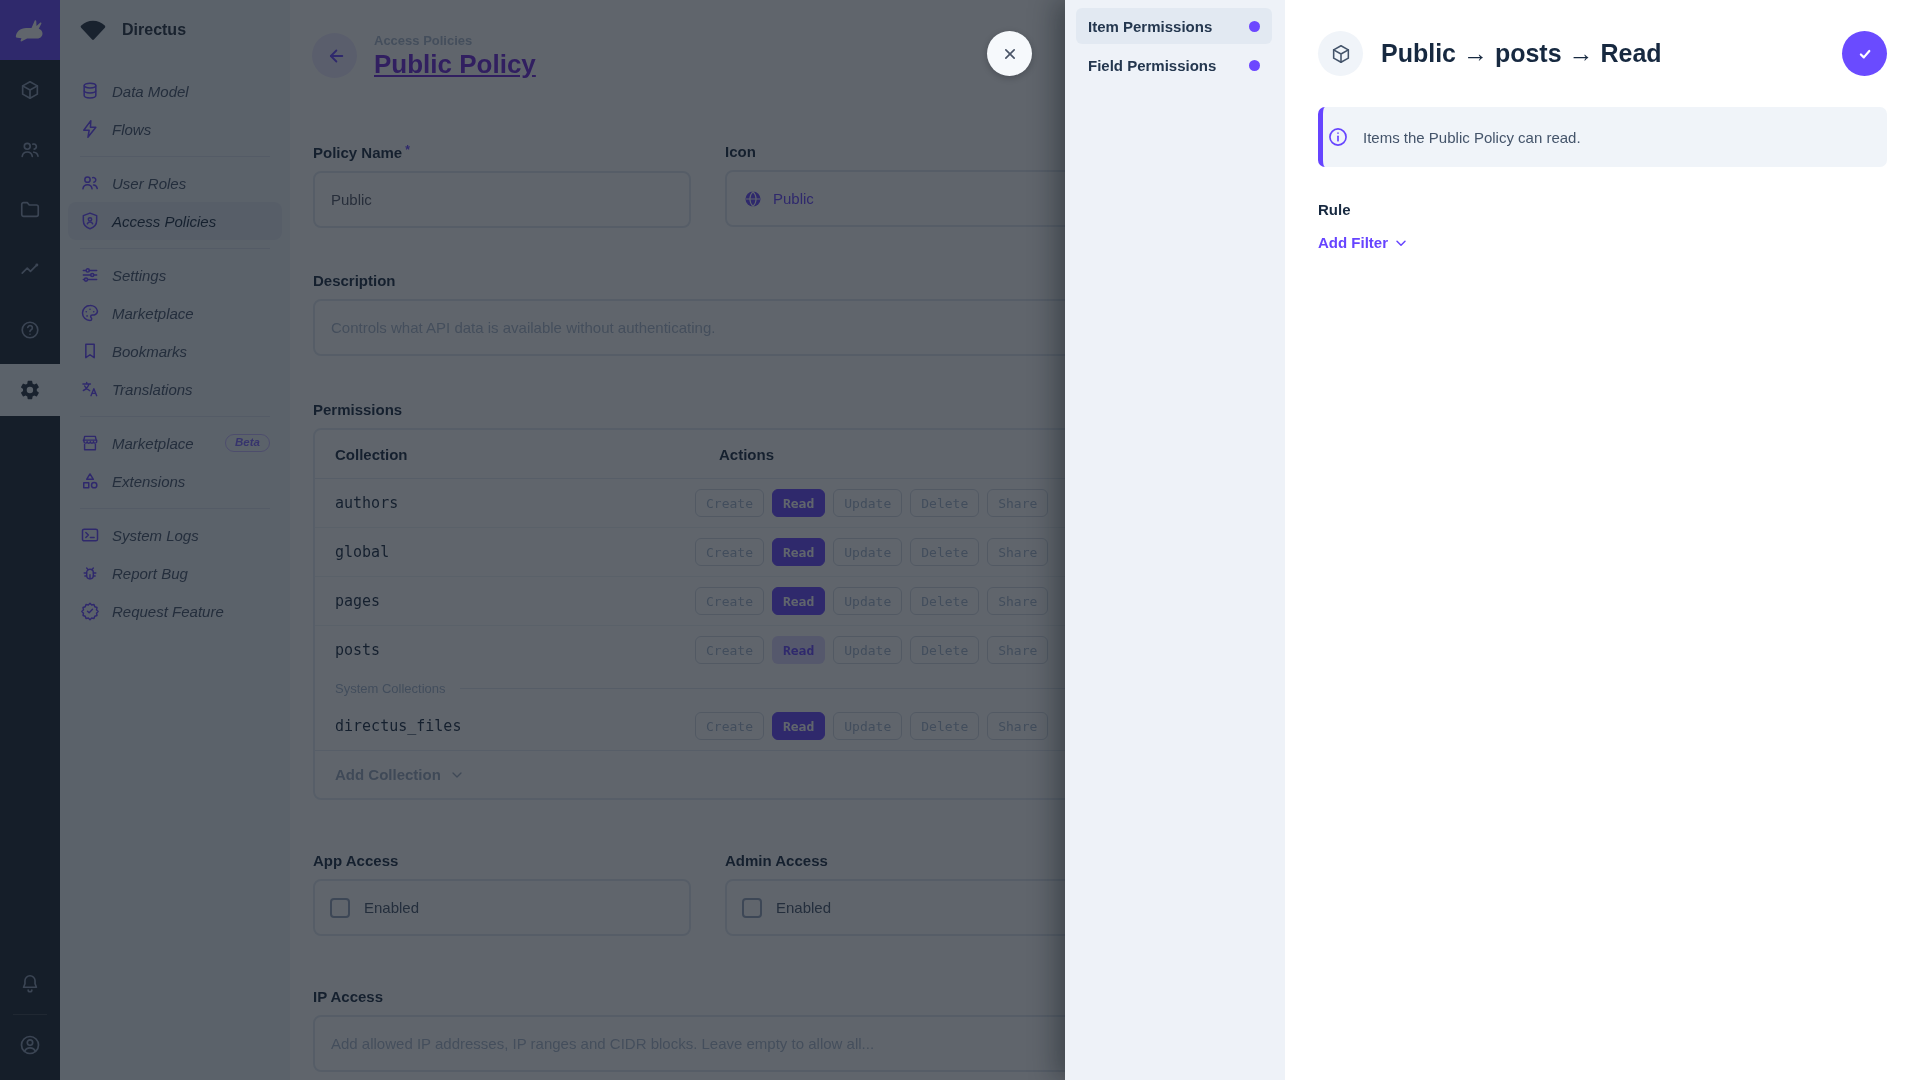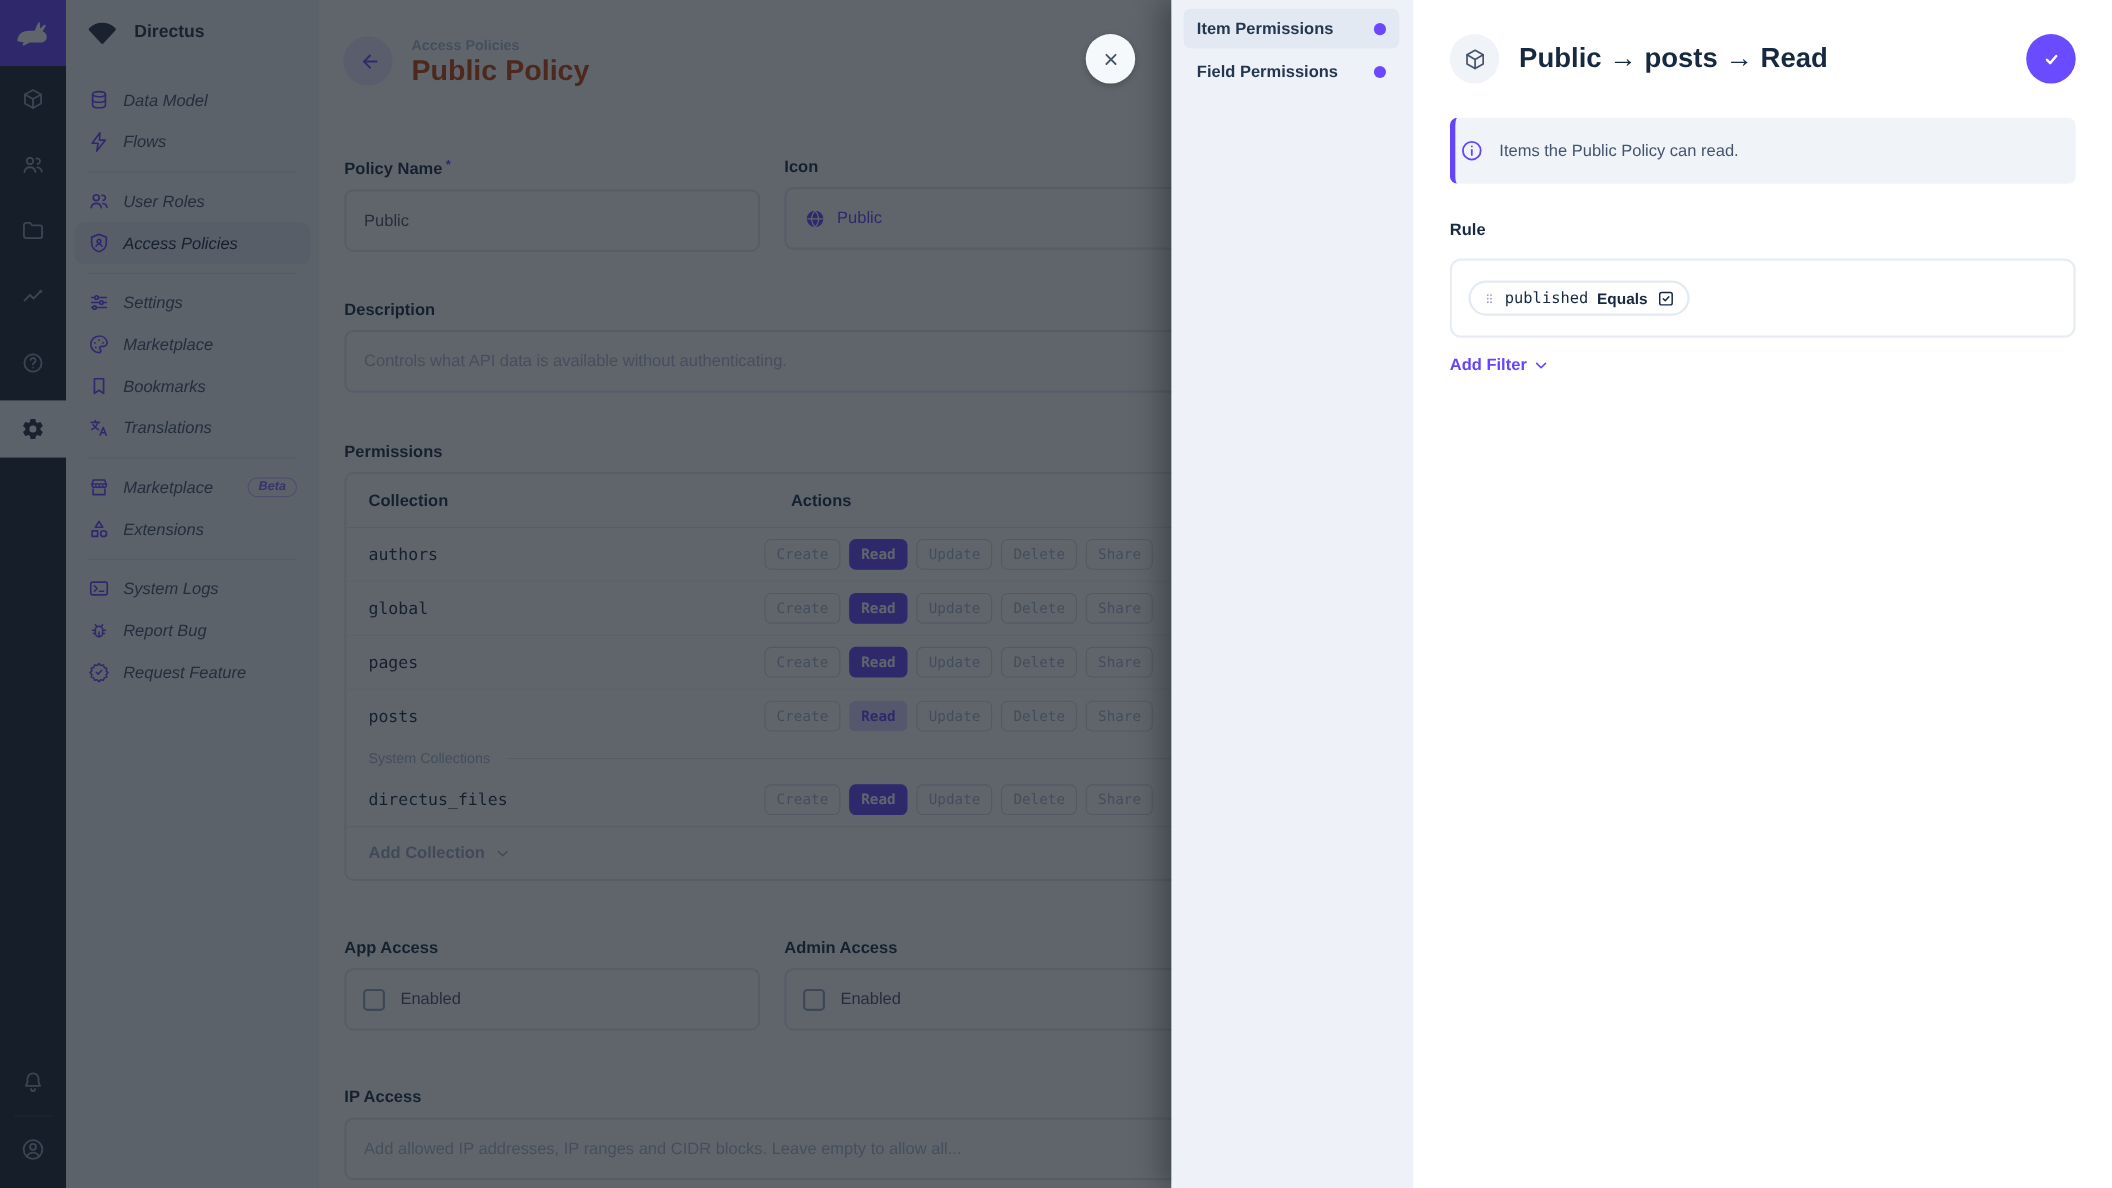--- a/index.html
+++ b/index.html
@@ -24,23 +24,23 @@
   .nav-item.active{background:#E2E9F1;color:#172940;}
   .nav-item .nicon{display:flex;width:20px;height:20px;color:#6644FF;flex:0 0 auto;}
   .nav-divider{height:1px;background:#DAE1EB;margin:7.5px 12px;}
   .beta-badge{margin-left:auto;border:1.5px solid #C3B4FF;color:#7E66FF;border-radius:11px;font-size:11.5px;font-weight:700;padding:2px 9px;line-height:1;}
 
   
   .main{position:absolute;left:290px;top:0;width:1630px;height:1080px;background:#fff;z-index:1;}
   .page-header{position:absolute;left:22px;top:33px;display:flex;align-items:flex-start;gap:17px;}
   .back-btn{width:45px;height:45px;border-radius:50%;background:rgba(102,68,255,0.12);display:flex;align-items:center;justify-content:center;color:#6644FF;cursor:pointer;flex:0 0 auto;}
   .breadcrumb{font-size:13px;font-weight:600;color:#A9B8CC;margin-top:0;}
-  .page-title{font-size:26px;font-weight:700;color:#c2410c;margin-top:2px;line-height:1.1;}
+  .page-title{font-size:26px;font-weight:700;color:#6d28d9;margin-top:2px;line-height:1.1;text-decoration:underline;}
   .form{position:absolute;left:23px;top:143px;width:790px;}
-  .field-row{display:flex;gap:22px;}
+  .field-row{display:flex;gap:34px;}
   .field{width:378px;}
   .field.wide{width:790px;}
   .field-label{font-size:15px;font-weight:600;color:#172940;margin-bottom:10px;}
   .req{color:#6644FF;font-size:12px;vertical-align:4px;margin-left:3px;}
   .input{height:57px;border:2px solid #E0E7EF;border-radius:8px;background:#fff;display:flex;align-items:center;gap:10px;padding:0 16px;font-size:15px;box-sizing:border-box;width:100%;}
   input.input-el{height:57px;border:2px solid #E0E7EF;border-radius:8px;background:#fff;padding:0 16px;font-size:15px;color:#4F5464;box-sizing:border-box;width:100%;font-family:"Liberation Sans",sans-serif;outline:none;}
   input.input-el::placeholder{color:#A9B8CC;}
   .icon-field-value{color:#6644FF;font-weight:500;}
   .mt44{margin-top:44px;} .mt45{margin-top:45px;} .mt52{margin-top:52px;}
 
@@ -471,40 +471,20 @@
         <svg width="22" height="22" viewBox="0 0 24 24" fill="none" stroke="#6644FF" stroke-width="1.8" stroke-linecap="round">
             <circle cx="12" cy="12" r="8.8"></circle>
             <path d="M12 11.2v5"></path>
             <circle cx="12" cy="7.8" r="0.9" fill="#6644FF" stroke="none"></circle>
           </svg>
         <span>Items the Public Policy can read.</span>
       </div>
 
       <div class="rule-label">Rule</div>
 
-      <div class="rule-box">
-        <div class="filter-pill">
-          <span class="drag-dots">
-            <svg width="12" height="15" viewBox="0 0 24 24" fill="currentColor">
-                <circle cx="9" cy="5.5" r="1.7"></circle>
-                <circle cx="15" cy="5.5" r="1.7"></circle>
-                <circle cx="9" cy="12" r="1.7"></circle>
-                <circle cx="15" cy="12" r="1.7"></circle>
-                <circle cx="9" cy="18.5" r="1.7"></circle>
-                <circle cx="15" cy="18.5" r="1.7"></circle>
-              </svg>
-          </span>
-          <span class="filter-field">published</span>
-          <span class="filter-op">Equals</span>
-          <svg width="17" height="17" viewBox="0 0 24 24" fill="none" stroke="#172940" stroke-width="1.9" stroke-linecap="round" stroke-linejoin="round">
-              <rect x="4" y="4" width="16" height="16" rx="2.5"></rect>
-              <path d="m8.5 12.2 2.6 2.6 4.6-5.2"></path>
-            </svg>
-        </div>
-      </div>
 
       <div class="add-filter">
         <span>Add Filter</span>
         <svg width="16" height="16" viewBox="0 0 24 24" fill="none" stroke="currentColor" stroke-width="2.2" stroke-linecap="round" stroke-linejoin="round">
             <path d="m6 9.5 6 6 6-6"></path>
           </svg>
       </div>
     </div>
   </section>
 

